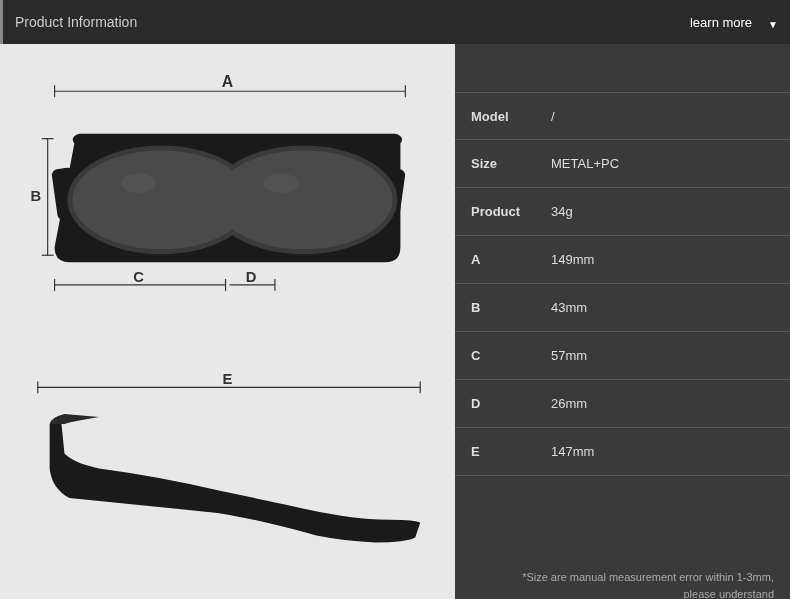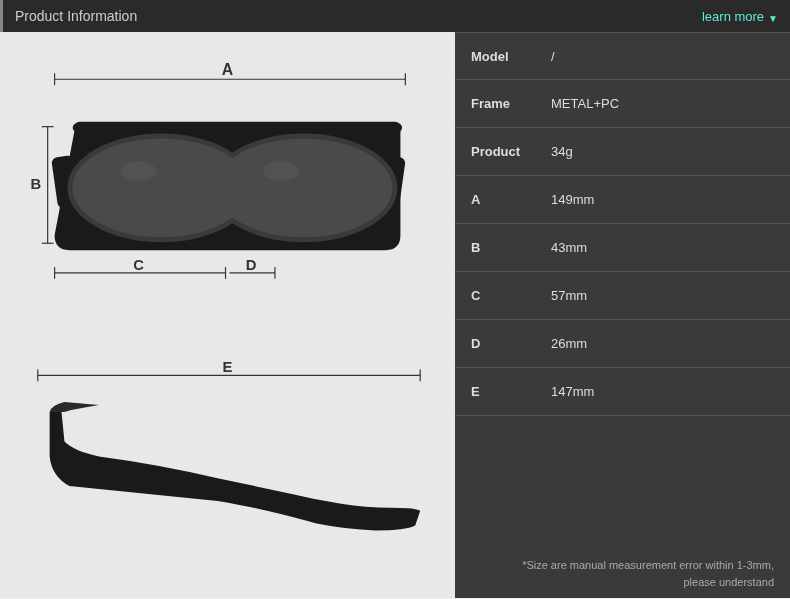--- a/index.html
+++ b/index.html
@@ -14,35 +14,35 @@
     }
 
     
     .header {
       display: flex;
       align-items: center;
       justify-content: space-between;
       background: #2a2a2a;
       color: #ccc;
       padding: 0 12px;
-      height: 32px;
+      height: 44px;
       border-left: 3px solid #888;
     }
     .header-title {
       font-size: 14px;
       color: #ccc;
       font-weight: normal;
     }
     .learn-more {
       font-size: 13px;
-      color: #5eead4;
+      color: #ffffff;
       cursor: pointer;
       display: flex;
       align-items: flex-end;
-      gap: 4px;
+      gap: 16px;
     }
     .learn-more-arrow {
       font-size: 10px;
     }
 
     
     .main {
       display: flex;
       height: calc(599px - 33px);
       background: #e8e8e8;
@@ -65,20 +65,21 @@
       background: #3a3a3a;
       color: #ddd;
       display: flex;
       flex-direction: column;
     }
 
     .spec-table {
       flex: 1;
       display: flex;
       flex-direction: column;
+      margin-top: 48px;
     }
 
     .spec-row {
       display: flex;
       align-items: center;
       border-bottom: 1px solid #555;
       padding: 0 16px;
       min-height: 48px;
     }
     .spec-row:first-child {
@@ -182,21 +183,21 @@
 
   </div>
 
   <div class="right-panel">
     <div class="spec-table" id="spec-table-container">
     <div class="spec-row">
       <span class="spec-key">Model</span>
       <span class="spec-val">/</span>
     </div>
         <div class="spec-row">
-      <span class="spec-key">Frame</span>
+      <span class="spec-key">Size</span>
       <span class="spec-val">METAL+PC</span>
     </div>
         <div class="spec-row">
       <span class="spec-key">Product</span>
       <span class="spec-val">34g</span>
     </div>
         <div class="spec-row">
       <span class="spec-key">A</span>
       <span class="spec-val">149mm</span>
     </div>

